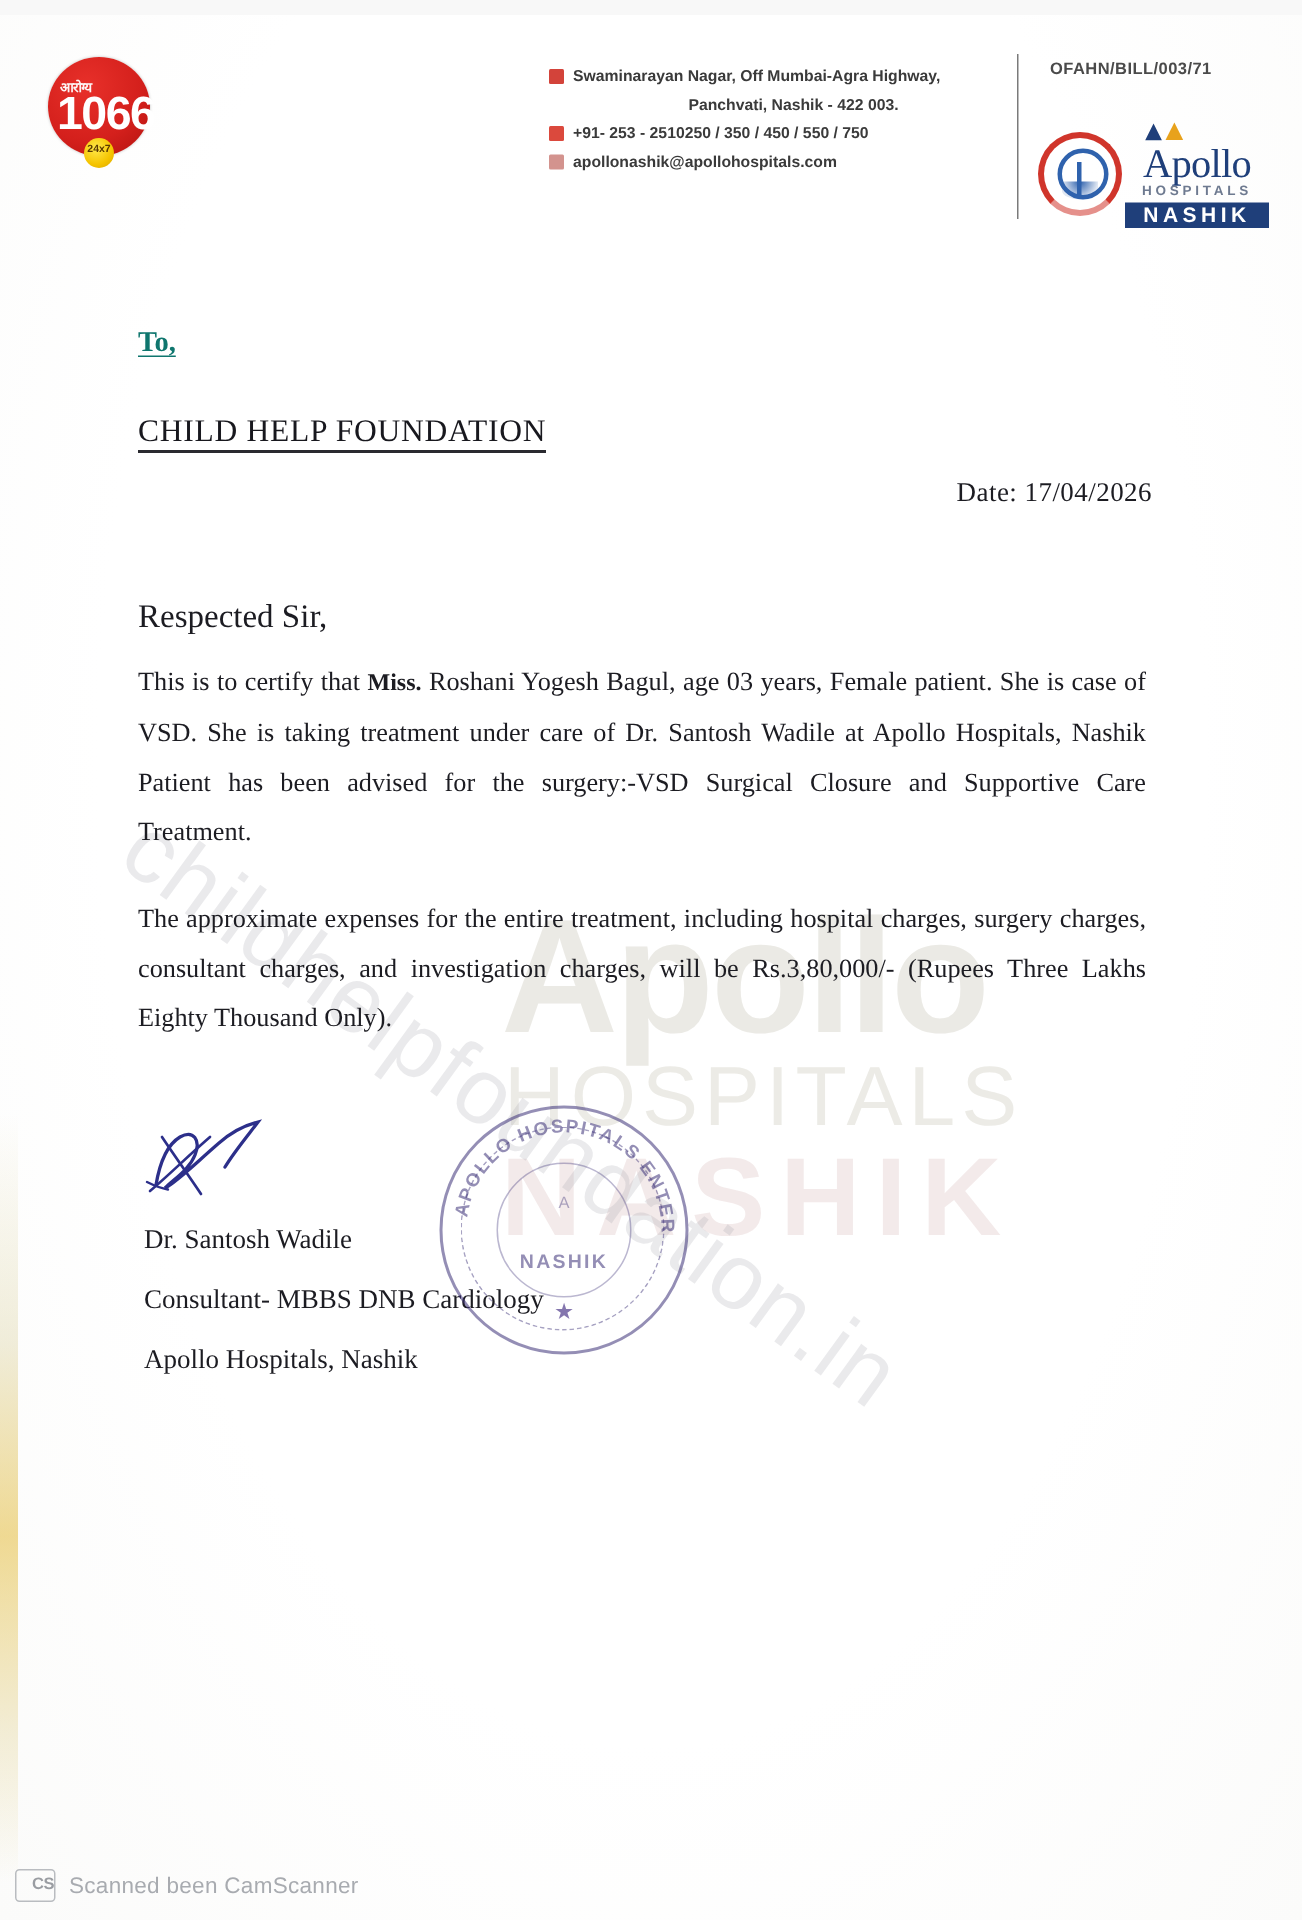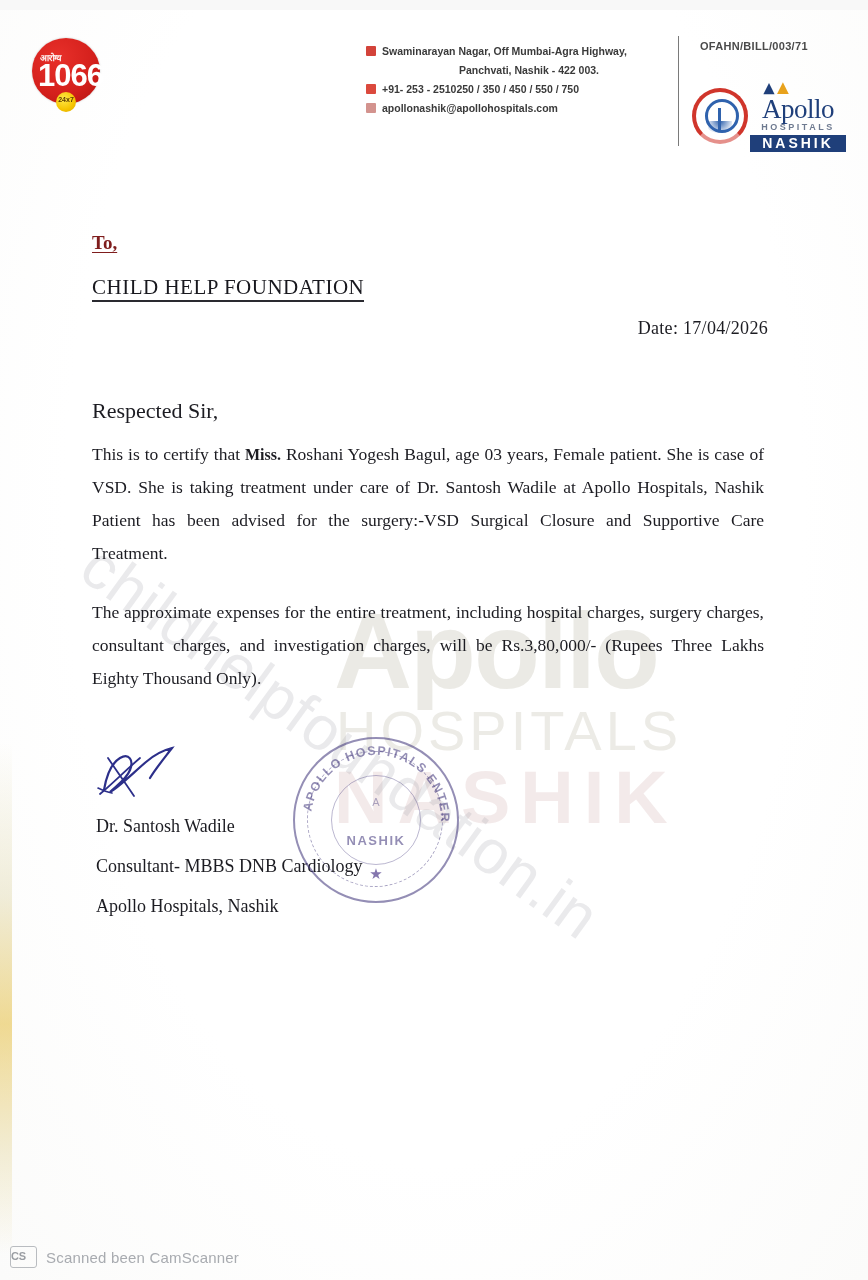--- a/index.html
+++ b/index.html
@@ -300,24 +300,24 @@
   
   .body-area {
     position: absolute;
     left: 0; top: 0;
     width: 868px;
     height: 1280px;
   }
   .to-line {
     position: absolute;
     left: 92px;
-    top: 232px;
+    top: 218px;
     font-size: 19px;
     font-weight: 700;
-    color: #7f1d1d;
+    color: #0f766e;
     text-decoration: underline;
     text-underline-offset: 3px;
   }
   .recipient {
     position: absolute;
     left: 92px;
     top: 275px;
     font-size: 21px;
     font-weight: 400;
     color: #18181e;
@@ -441,21 +441,21 @@
   }
   .cs-badge {
     width: 25px;
     height: 20px;
     border: 1.6px solid #b9bcc0;
     border-radius: 3px;
     color: #9a9da2;
     font-family: "Liberation Sans", sans-serif;
     font-size: 11px;
     font-weight: 700;
-    text-align: left;
+    text-align: right;
     line-height: 19px;
     letter-spacing: -0.3px;
   }
   .cs-text {
     font-family: "Liberation Sans", sans-serif;
     font-size: 15px;
     color: #a8abb0;
     letter-spacing: 0.2px;
   }
 </style>

